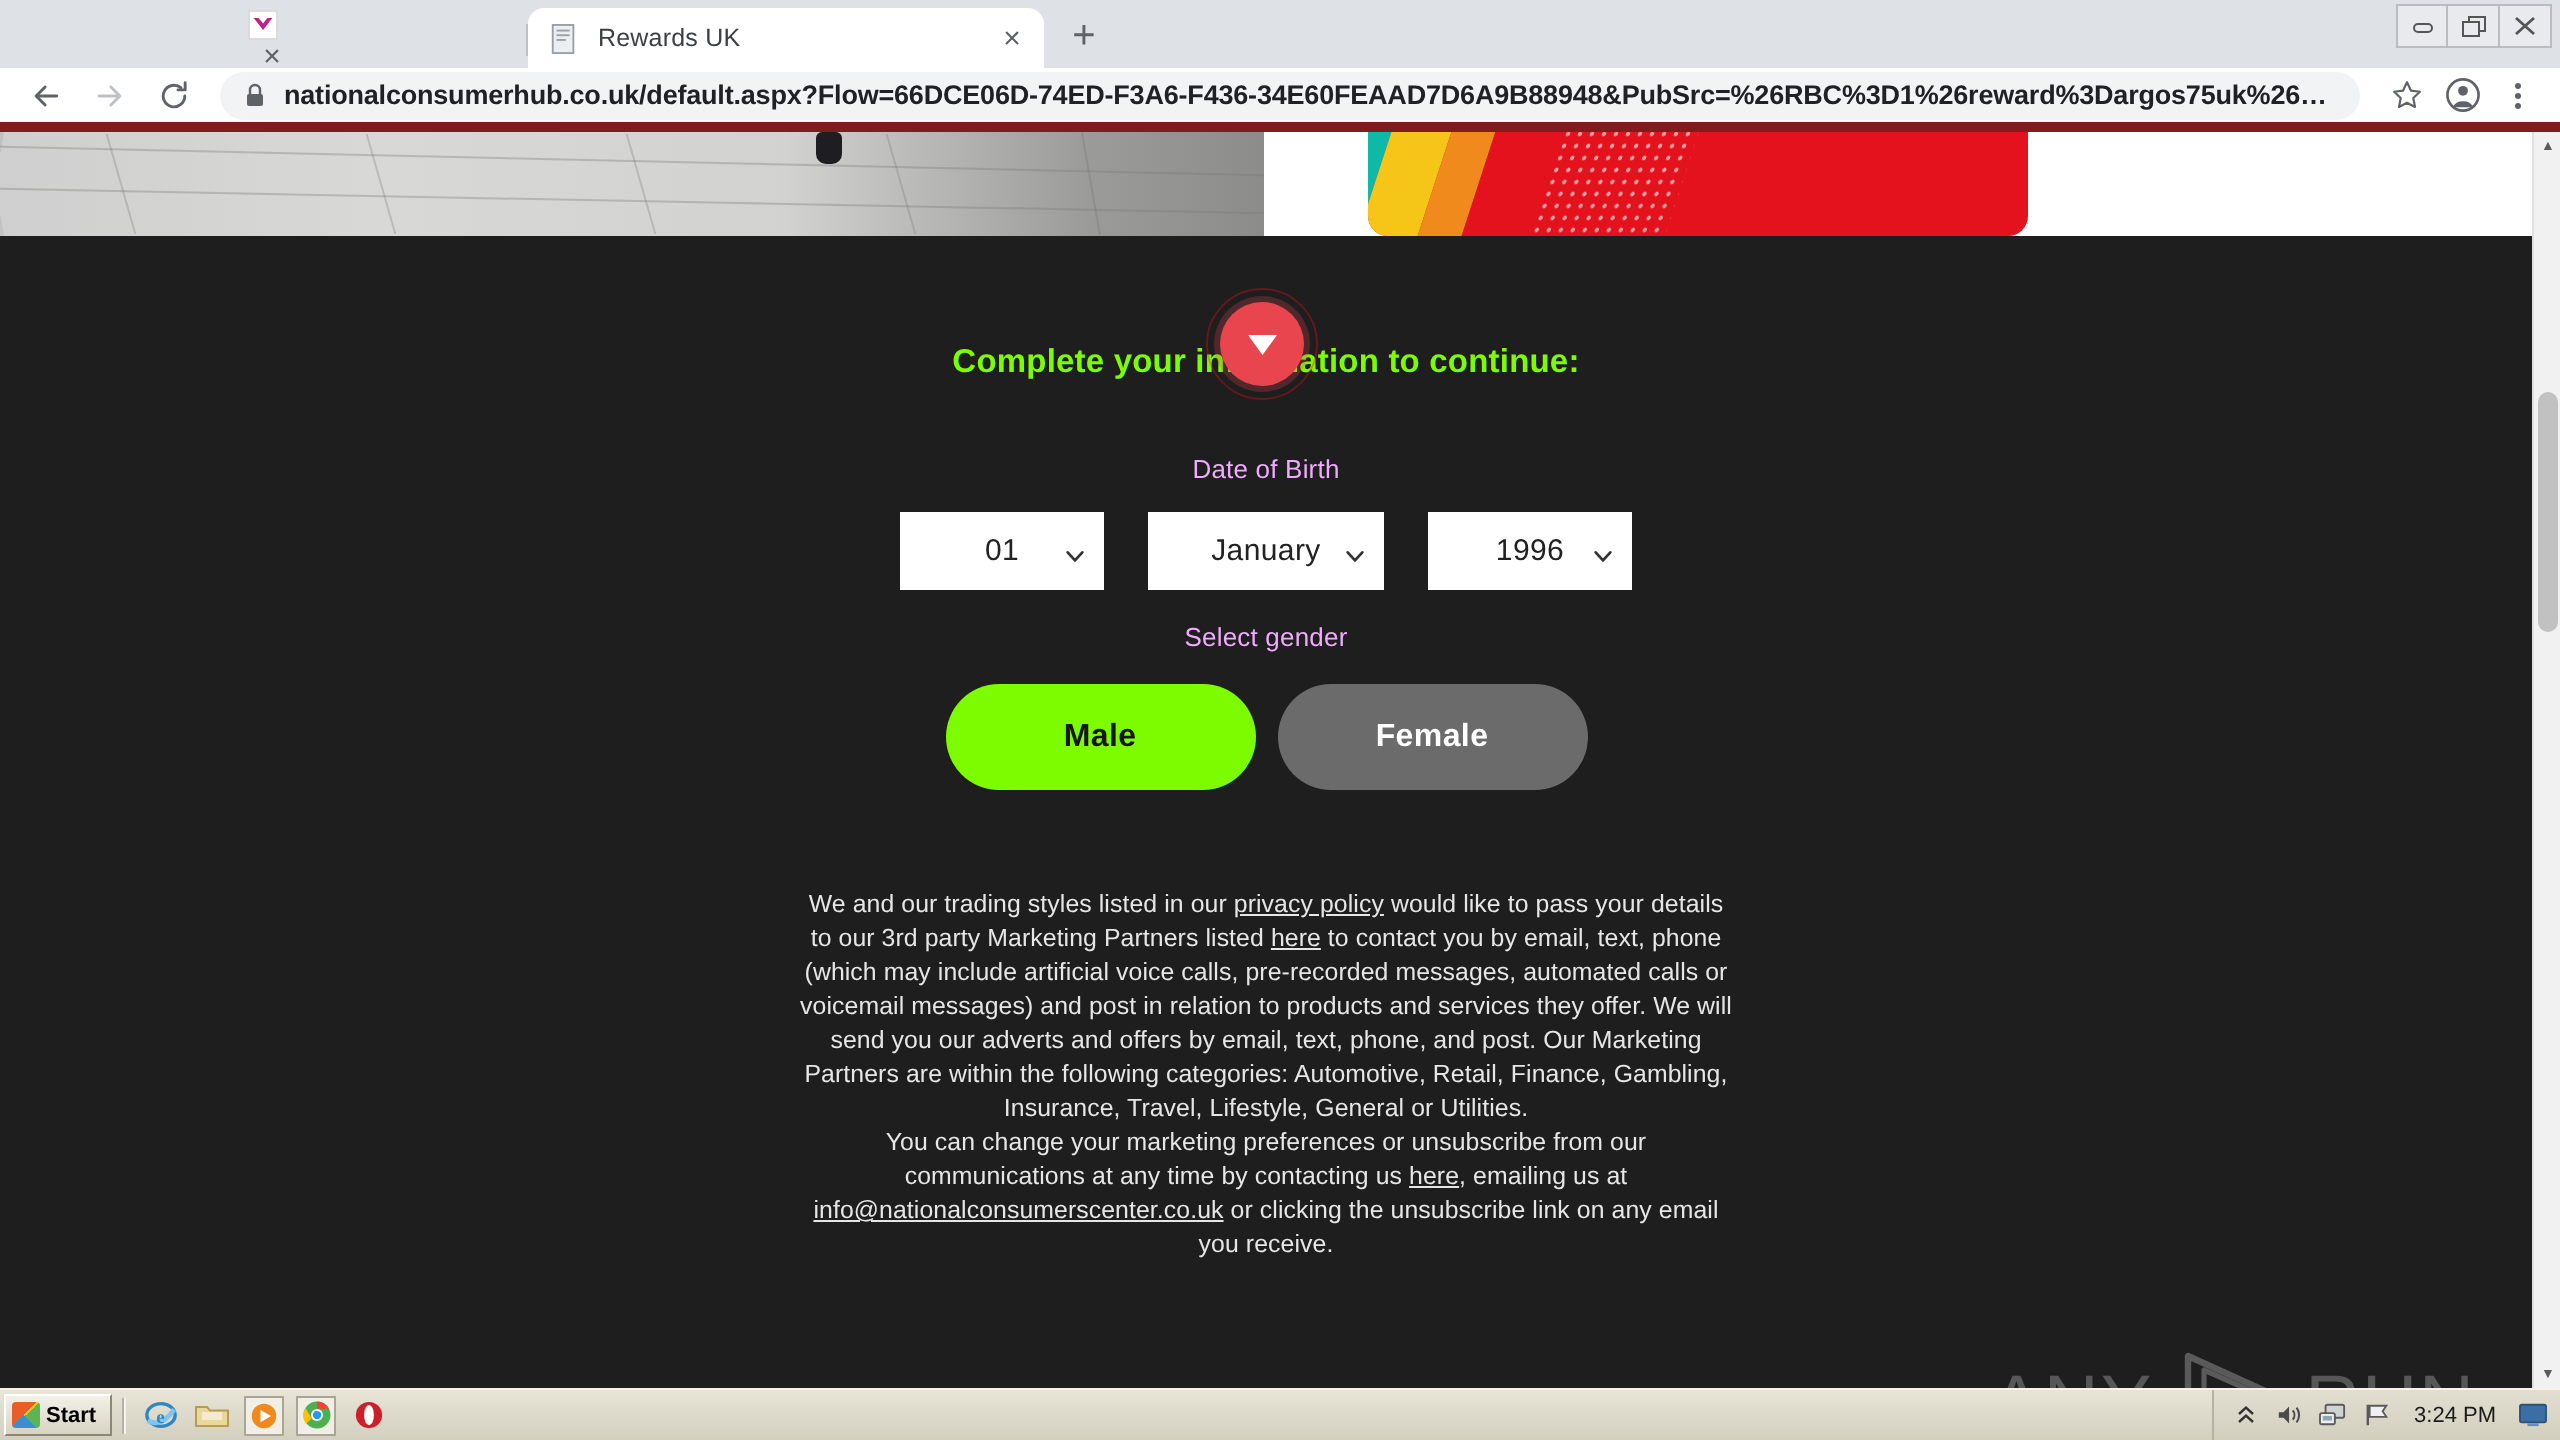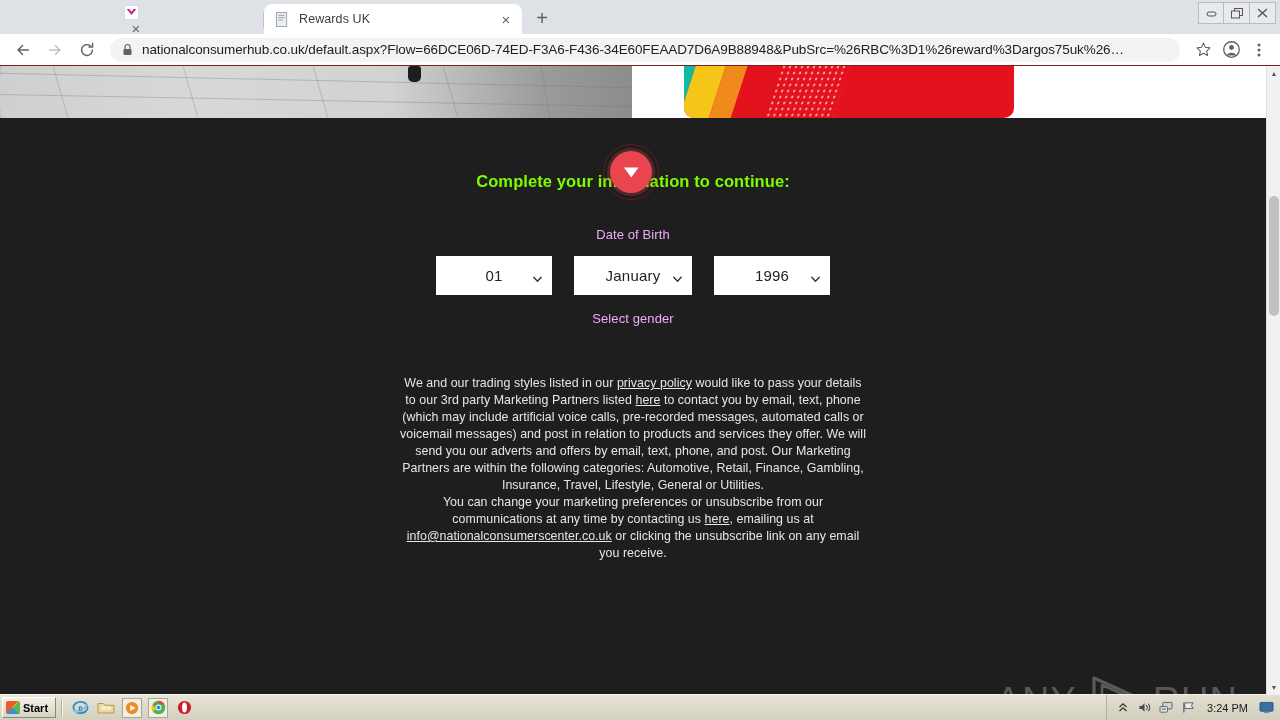--- a/index.html
+++ b/index.html
@@ -56,21 +56,22 @@
   .winbtn {
     width: 26px; height: 22px; display: flex; align-items: center; justify-content: center;
     border: 1px solid #b9bcc0; border-left: none; background: #e8eaed;
     color: #444; font-size: 11px;
   }
   .winbtn:first-child { border-left: 1px solid #b9bcc0; }
 
   #toolbar {
     height: 32px; background: #ffffff;
     display: flex; align-items: center; padding: 0 8px;
-    border-bottom: 1px solid #7f1d1d;
+    border-bottom: 5px solid #7f1d1d;
+    font-weight: bold;
   }
   .navbtn {
     width: 30px; height: 30px; margin-right: 2px;
     display: flex; align-items: center; justify-content: center;
     color: #5f6368;
   }
   .navbtn.disabled { color: #bdc1c6; }
   #omnibox {
     flex: 1 1 auto; height: 24px; margin: 0 8px 0 6px;
     background: #f1f3f4; border-radius: 13px;
@@ -150,21 +151,21 @@
     color: #7dfc00; font-size: 16.5px; font-weight: bold; letter-spacing: .1px;
   }
   #dob-label, #gender-label {
     color: #f0abfc; font-size: 13px; font-weight: normal; letter-spacing: .1px;
   }
   #dob-label { margin-top: 36px; }
   #dob-row {
     margin-top: 14px; display: flex; justify-content: center; gap: 22px;
   }
   .dob-select {
-    width: 116px; height: 39px; background: #ffffff; color: #222;
+    width: 102px; height: 39px; background: #ffffff; color: #222;
     border: none; font-size: 15px; font-family: "Liberation Sans", sans-serif;
     display: flex; align-items: center; justify-content: center; position: relative;
   }
   .dob-select .val { letter-spacing: .2px; }
   .dob-select .caret {
     position: absolute; right: 9px; top: 50%; transform: translateY(-50%);
     width: 11px; height: 11px;
   }
 
   #gender-label { margin-top: 16px; }
@@ -409,20 +410,24 @@
             <span class="caret">
               <svg width="11" height="11" viewBox="0 0 12 12">
                   <path d="M2 4 L6 8.4 L10 4" stroke="#333" stroke-width="1.5" fill="none" stroke-linecap="round" stroke-linejoin="round"></path>
                 </svg>
             </span>
           </div>
         </div>
 
         <div id="gender-label">Select gender</div>
 
+        <div id="gender-row">
+          <div class="gender-btn selected">Male</div>
+          <div class="gender-btn unselected">Female</div>
+        </div>
 
         <div id="legal">
           <p><span>We and our trading styles listed in our </span><a href="#">privacy policy</a><span> would like to pass your details to our 3rd party Marketing Partners listed </span><a href="#">here</a><span> to contact you by email, text, phone (which may include artificial voice calls, pre-recorded messages, automated calls or voicemail messages) and post in relation to products and services they offer. We will send you our adverts and offers by email, text, phone, and post. Our Marketing Partners are within the following categories: Automotive, Retail, Finance, Gambling, Insurance, Travel, Lifestyle, General or Utilities.</span></p>
           <p><span>You can change your marketing preferences or unsubscribe from our communications at any time by contacting us </span><a href="#">here</a><span>, emailing us at </span><a href="#">info@nationalconsumerscenter.co.uk</a><span> or clicking the unsubscribe link on any email you receive.</span></p>
         </div>
 
       </div>
 
       <div id="anyrun-watermark">
         <span>ANY</span>

